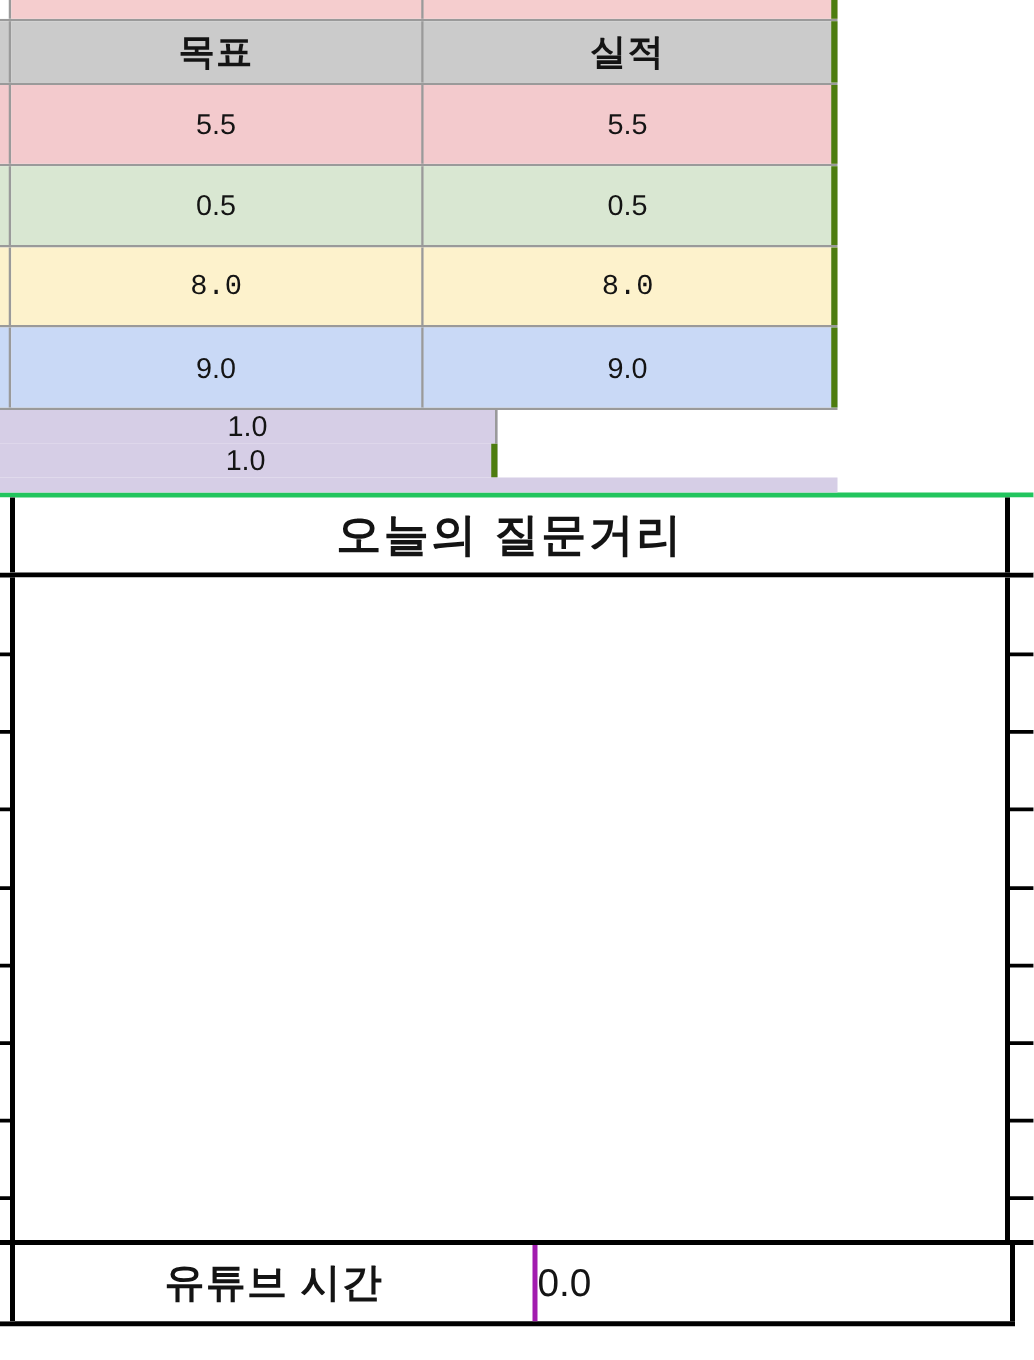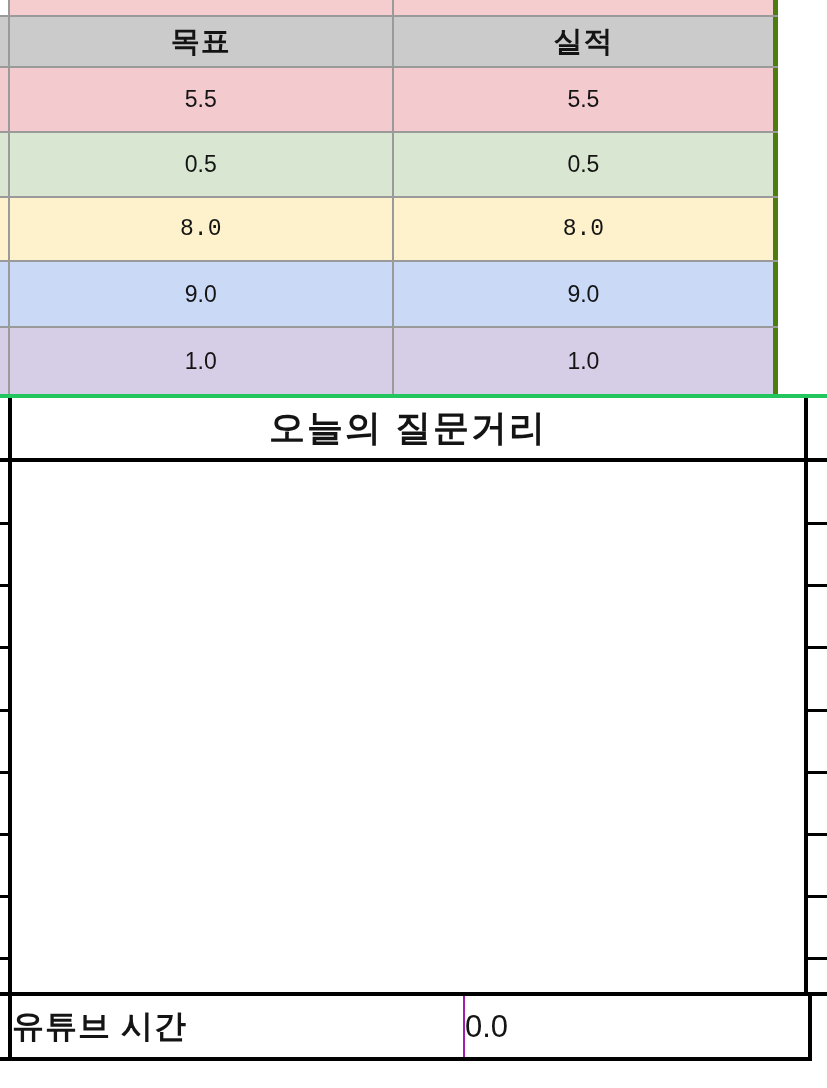--- a/index.html
+++ b/index.html
@@ -7,21 +7,21 @@
   body { font-family:"Liberation Sans","DejaVu Sans",sans-serif; color:#141414; }
 
   #screen {
     position:relative;
     width:827px; height:1088px;
     background:#ffffff;
     overflow:hidden;
   }
 
   
-  .grid-row { display:flex; width:778px; border-bottom:2px solid #9a9a9a; }
+  .grid-row { display:flex; width:670px; border-bottom:2px solid #9a9a9a; }
   .row-partial { height:17px; }
   .row-header  { height:51px; }
   .row-h65 { height:65px; }
   .row-h64 { height:64px;font-family:Liberation Mono, monospace; }
   .row-h66 { height:66px; }
 
   .sl-left  { width:10px;  border-right:2px solid #9a9a9a; }
   .col-main { width:398px; border-right:2px solid #9a9a9a;
               display:flex; align-items:center; justify-content:center; }
   .col-main2{ width:398px; border-right:5px solid #4d7c0f;
@@ -48,22 +48,22 @@
   .box-center { width:796px; border-right:4px solid #000; background:#fff; }
   .box-sr { flex:1; display:flex; flex-direction:column; }
   .tick { width:100%; border-bottom:3px solid #000; }
   .tick-h63 { height:63px; } .tick-h62 { height:62px; }
   .tick-fill { flex:1; border-bottom:none; }
 
   
   .bottom-section { display:flex; width:827px; height:69px; border-top:4px solid #000; }
   .bs-box { display:flex; width:812px; border-bottom:4px solid #000; }
   .bs-sl  { width:12px; border-right:4px solid #000; background:#fff; }
-  .bs-c1  { width:453px; border-right:2px solid #a21caf;
-            display:flex; align-items:center; justify-content:flex-start; }
+  .bs-c1  { width:418px; border-right:4px solid #a21caf;
+            display:flex; align-items:center; justify-content:center; }
   .bs-c2  { flex:1; border-right:4px solid #000;
             display:flex; align-items:center; justify-content:flex-start; }
   .bs-right { flex:1; background:#fff; }
   .yt-label { font-size:32px; font-weight:600; letter-spacing:1px; }
   .yt-val   { font-size:31px; font-weight:500; }
 
   .footer-space { width:827px; height:27px; background:#fff; }
 </style>
 </head>
 <body>
@@ -125,21 +125,21 @@
     <div class="sl-left" style="background-color: rgb(201, 217, 246);"></div>
     <div class="col-main" style="background-color: rgb(201, 217, 246);">
       <span class="num-text">9.0</span>
     </div>
     <div class="col-main2" style="background-color: rgb(201, 217, 246);">
       <span class="num-text">9.0</span>
     </div>
     <div class="sl-right" style="background-color: rgb(201, 217, 246);"></div>
   </div>
 
-  <div class="grid-row row-h66" style="border-bottom:none;">
+  <div class="grid-row row-h66" style="border-bottom:none;flex-direction:column;">
     <div class="sl-left" style="background-color: rgb(214, 206, 230);"></div>
     <div class="col-main" style="background-color: rgb(214, 206, 230);">
       <span class="num-text">1.0</span>
     </div>
     <div class="col-main2" style="background-color: rgb(214, 206, 230);">
       <span class="num-text">1.0</span>
     </div>
     <div class="sl-right" style="background-color: rgb(214, 206, 230);"></div>
   </div>
 

